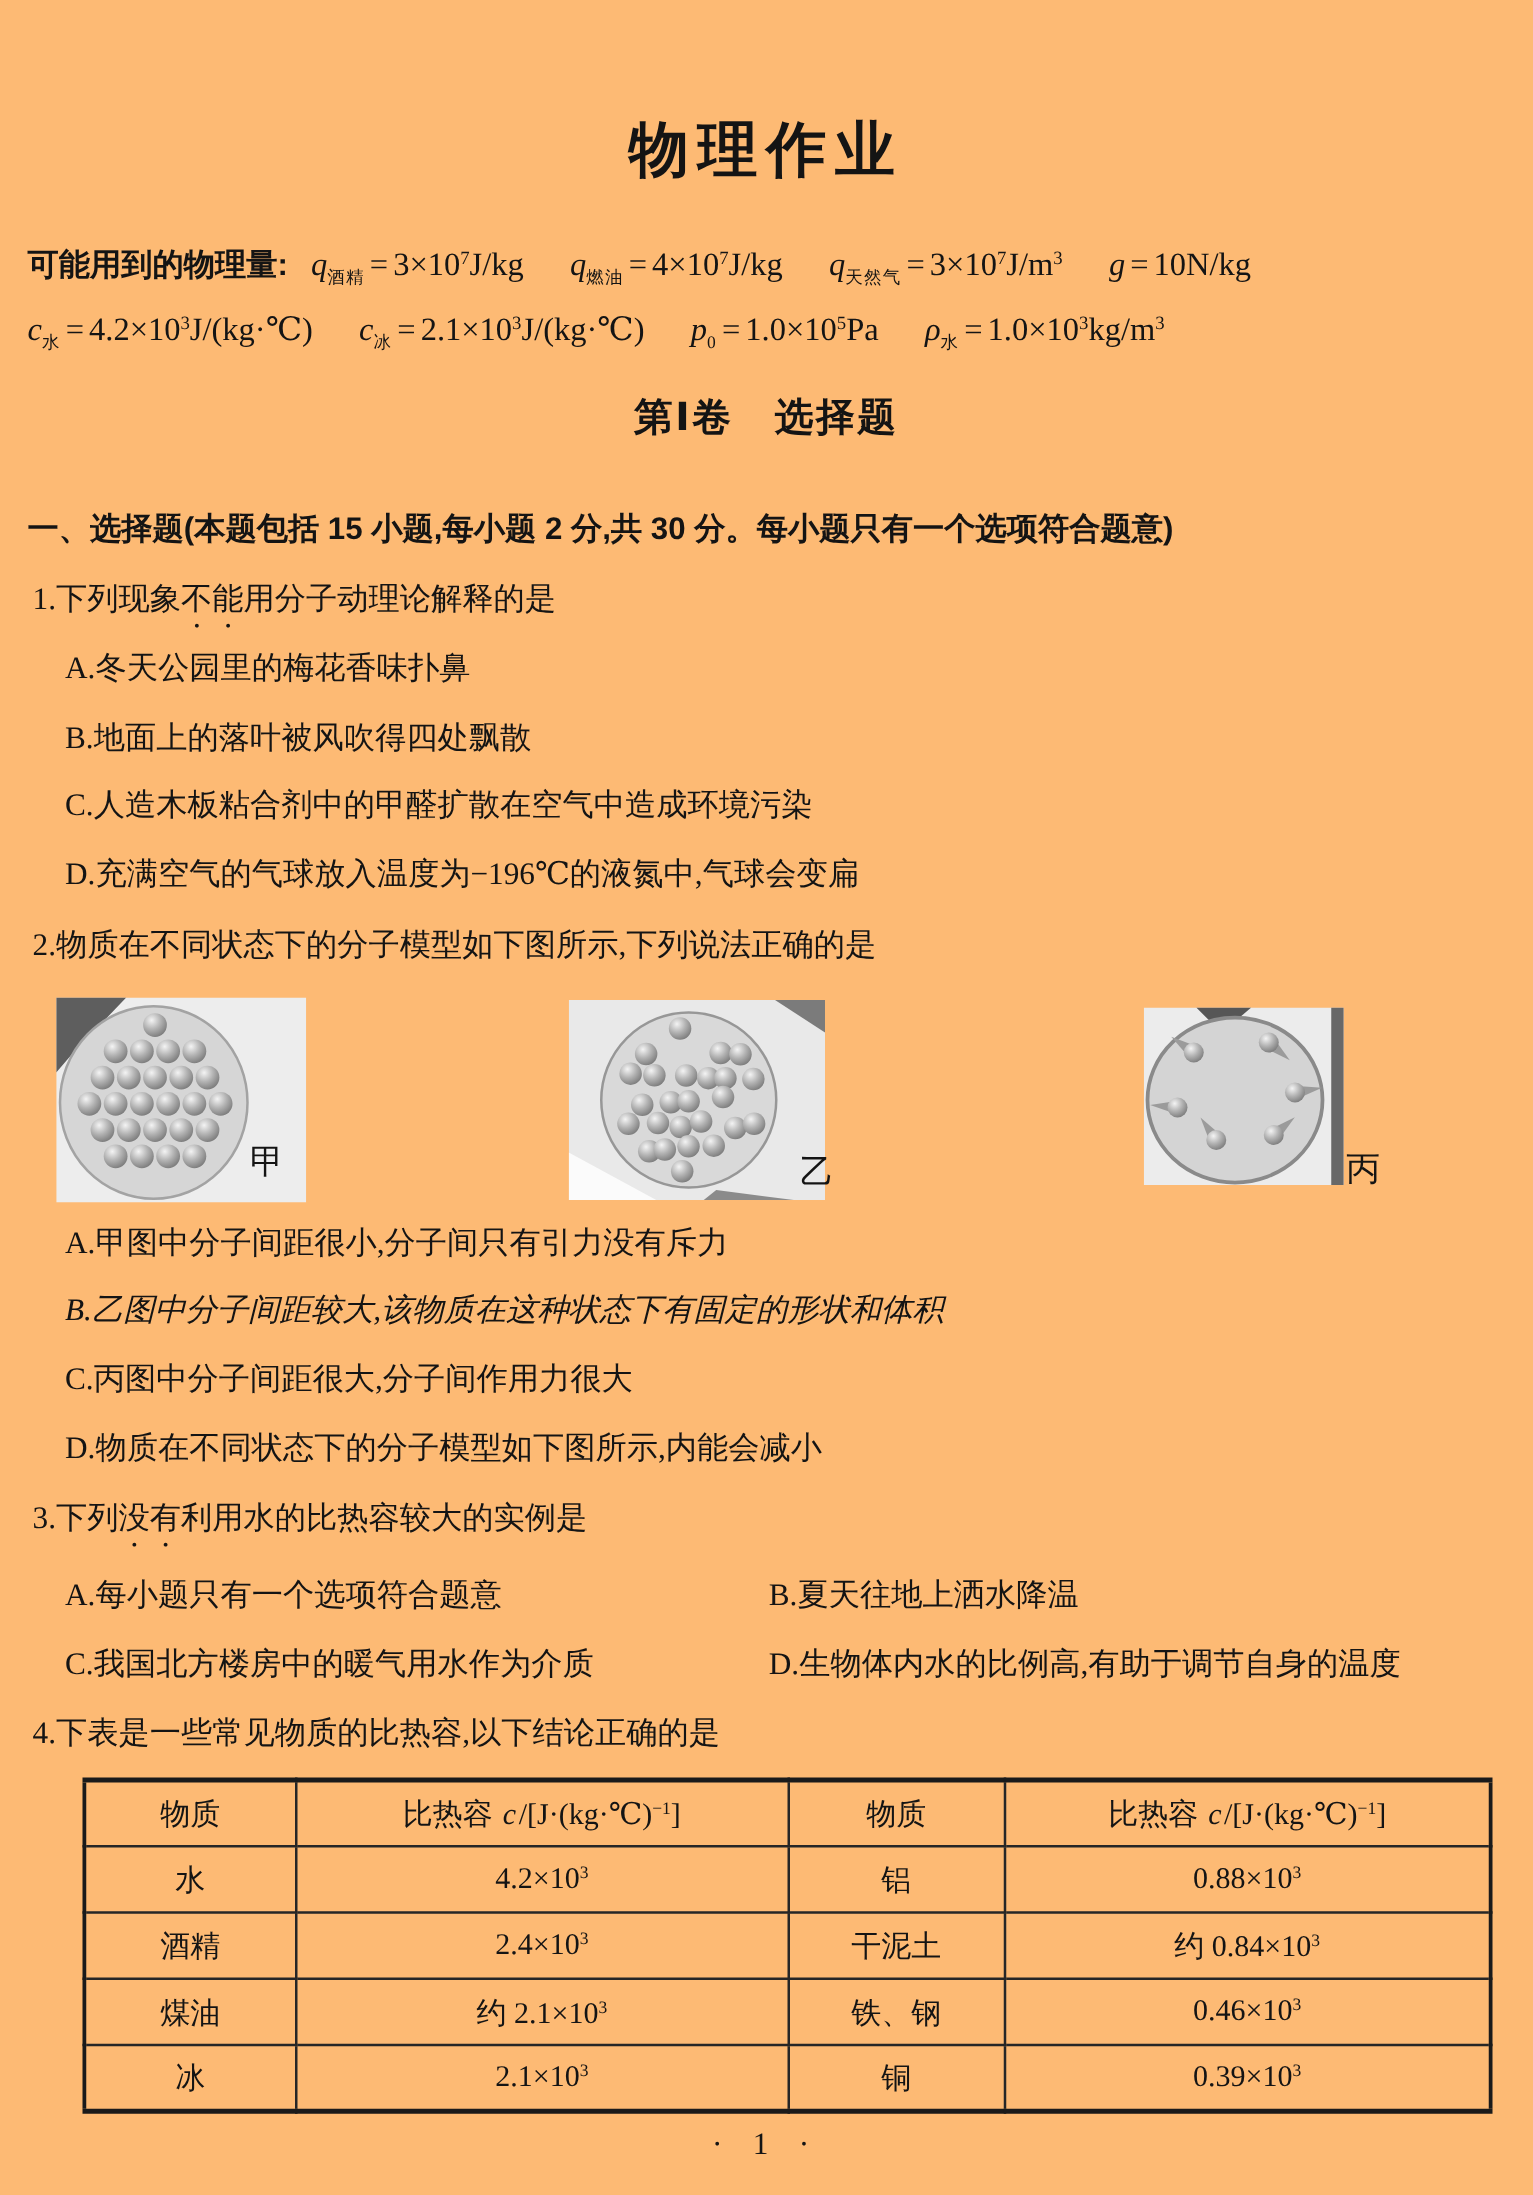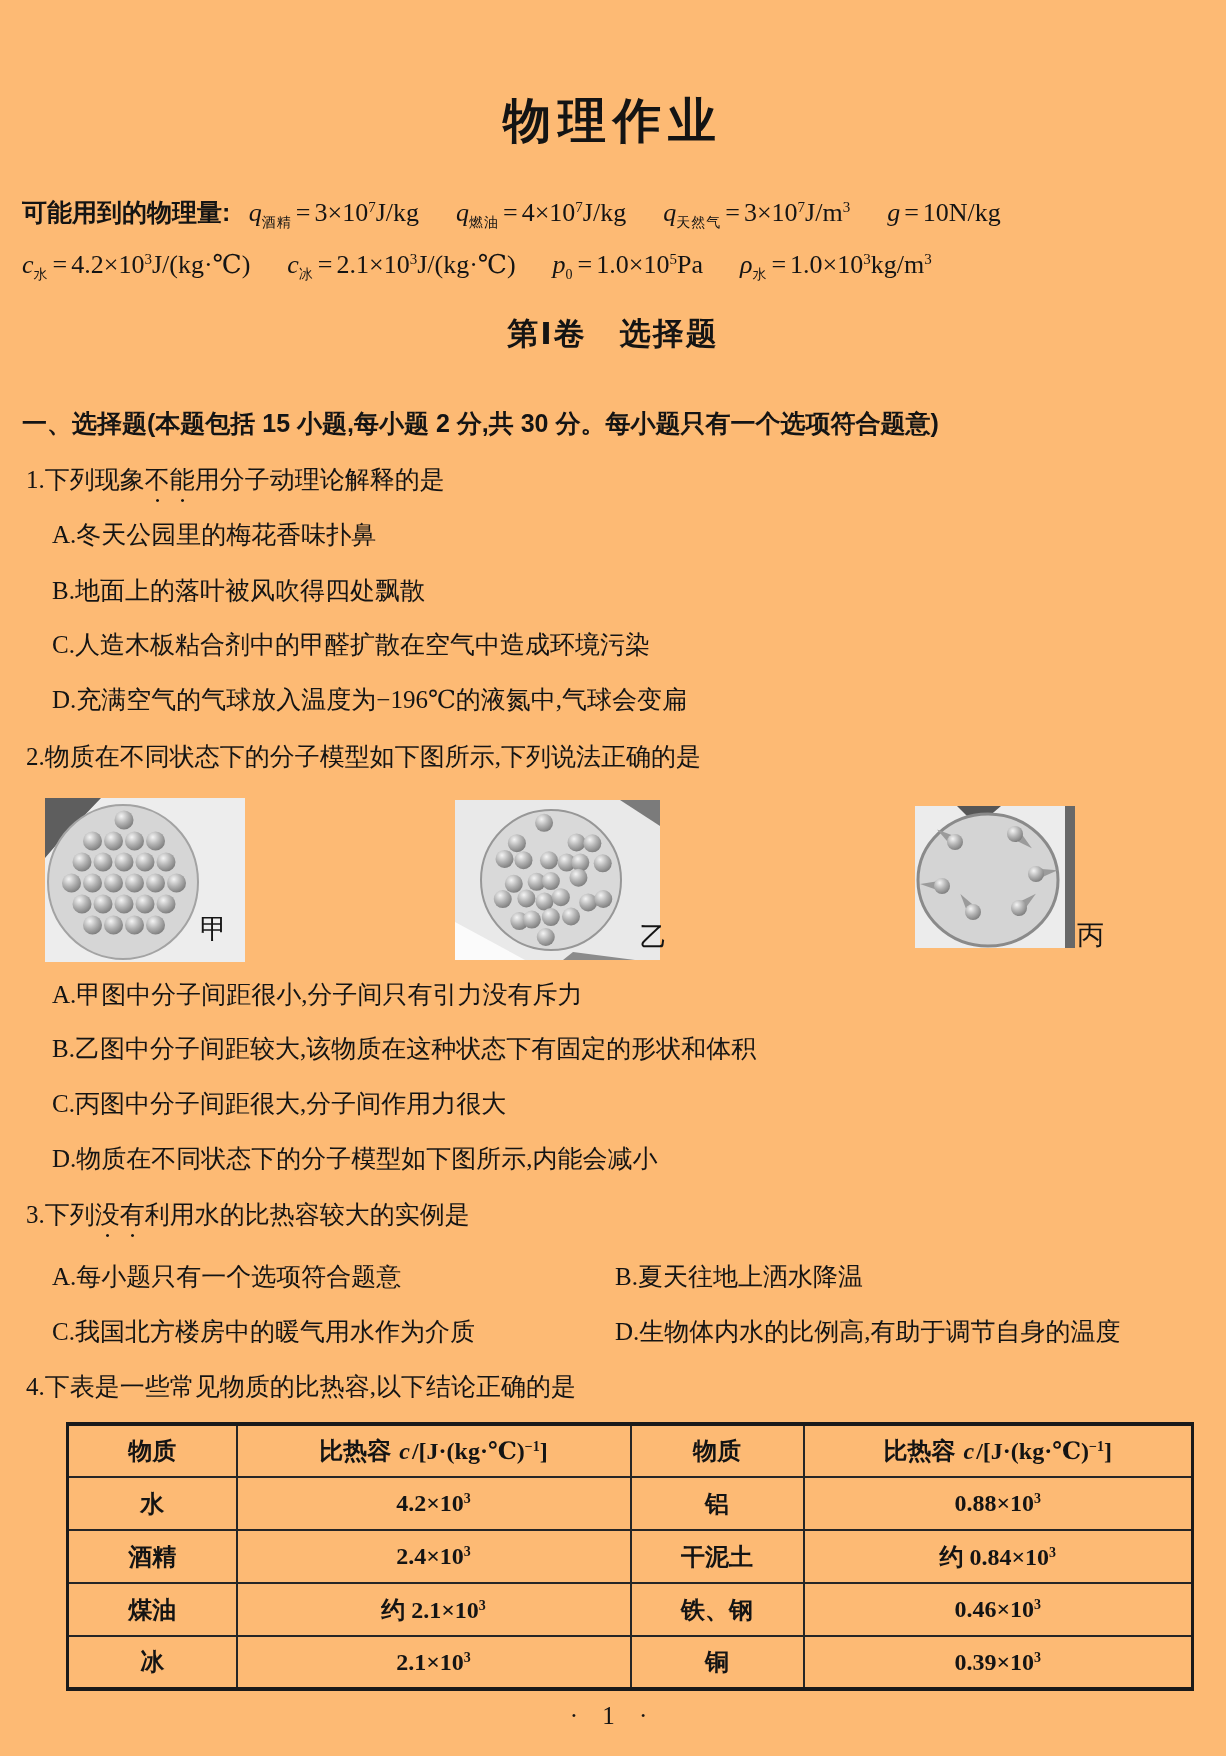--- a/index.html
+++ b/index.html
@@ -30,21 +30,21 @@
     -webkit-text-emphasis: filled dot; -webkit-text-emphasis-position: under right;
     text-emphasis: filled dot; text-emphasis-position: under right;
   }
   .heat-table {
     position: absolute; top: 1422px; left: 66px; border-collapse: collapse;
     border: 3px solid #1a1a1a; border-top-width: 4px; border-bottom-width: 4px;
     font-size: 24px;
   }
   .heat-table th, .heat-table td {
     border: 2px solid #262626; text-align: center; vertical-align: middle;
-    height: 53px; font-weight: 700; padding: 0 6px;
+    height: 53px; font-weight: 400; padding: 0 6px;
   }
   .heat-table sup { font-size: 14px; vertical-align: 8px; }
   .heat-table i { font-style: italic; padding: 0 2px; }
   .fig { position: absolute; }
   .fig svg { display: block; }
   .fig-label { position: absolute; font-size: 27px; line-height: 30px; }
   .footer {
     position: absolute; top: 1702px; left: 0; width: 100%; text-align: center;
     font-size: 25px; letter-spacing: 9px;
   }
@@ -75,21 +75,21 @@
   </div>
 
   <div class="tline" style="top:1372px;left:26px">4.下表是一些常见物质的比热容,以下结论正确的是</div>
 
   <div class="footer">· 1 ·</div>
 <div class="tline" style="top: 520px; left: 52px;">A.冬天公园里的梅花香味扑鼻</div>
     <div class="tline" style="top: 576px; left: 52px;">B.地面上的落叶被风吹得四处飘散</div>
     <div class="tline" style="top: 630px; left: 52px;">C.人造木板粘合剂中的甲醛扩散在空气中造成环境污染</div>
     <div class="tline" style="top: 685px; left: 52px;">D.充满空气的气球放入温度为−196℃的液氮中,气球会变扁</div>
     <div class="tline" style="top: 980px; left: 52px;">A.甲图中分子间距很小,分子间只有引力没有斥力</div>
-    <div class="tline" style="top: 1034px; left: 52px;">B.乙图中分子间距较大,该物质在这种状态下有固定的形状和体积</div>
+    <div class="tline" style="top: 1034px; left: 52px; font-style: italic;">B.乙图中分子间距较大,该物质在这种状态下有固定的形状和体积</div>
     <div class="tline" style="top: 1089px; left: 52px;">C.丙图中分子间距很大,分子间作用力很大</div>
     <div class="tline" style="top: 1144px; left: 52px;">D.物质在不同状态下的分子模型如下图所示,内能会减小</div>
     <div class="tline" style="top: 1262px; left: 52px;">A.每小题只有一个选项符合题意</div>
     <div class="tline" style="top: 1262px; left: 615px;">B.夏天往地上洒水降温</div>
     <div class="tline" style="top: 1317px; left: 52px;">C.我国北方楼房中的暖气用水作为介质</div>
     <div class="tline" style="top: 1317px; left: 615px;">D.生物体内水的比例高,有助于调节自身的温度</div>
     <div class="fig" style="left: 45px; top: 798px; width: 232px;">
       <svg width="200" height="164" viewBox="0 0 200 164">
         <defs>
           <radialGradient id="grd-solid" cx="0.36" cy="0.3" r="0.85">

